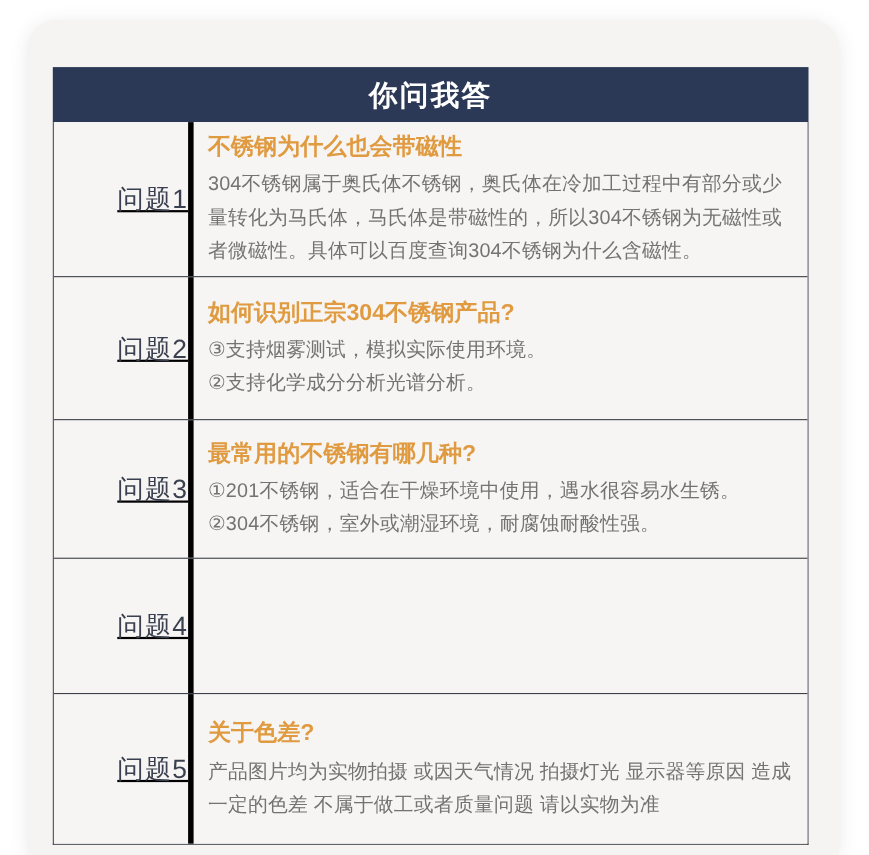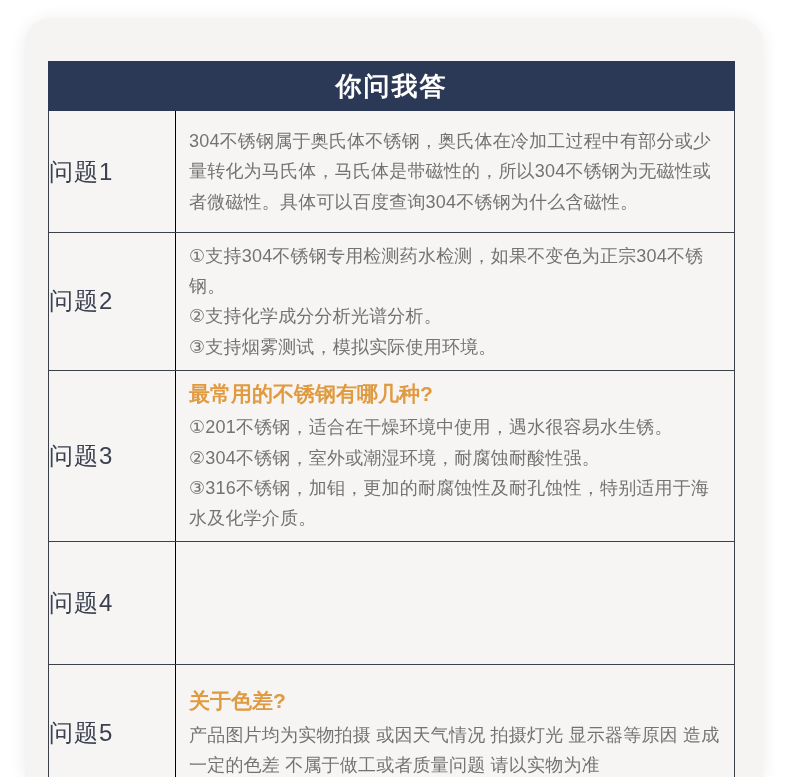--- a/index.html
+++ b/index.html
@@ -49,25 +49,26 @@
   }
   .faq-row {
     display: flex;
     align-items: stretch;
     background: #f6f5f3;
   }
   .faq-row + .faq-row { border-top: 1px solid #3c4048; }
   .q-label-cell {
     width: 127px;
     flex: 0 0 127px;
-    border-right: 1px solid #000000;
+    border-right: 5px solid #000000;
     display: flex;
     align-items: center;
-    justify-content: flex-start;
+    justify-content: flex-end;
     box-sizing: border-box;
+    text-decoration: underline;
   }
   .q-label {
     color: #3a4050;
     font-size: 24px;
     letter-spacing: 1px;
   }
   .a-cell {
     flex: 1 1 auto;
     padding: 8px 10px 8px 13px;
     display: flex;
@@ -106,44 +107,44 @@
         <span class="title">你问我答</span>
       </div>
 
       <div class="faq-body">
 
         <div class="faq-row row-1">
           <div class="q-label-cell">
             <span class="q-label">问题1</span>
           </div>
           <div class="a-cell">
+            <div class="a-title">不锈钢为什么也会带磁性</div>
             <p>304不锈钢属于奥氏体不锈钢，奥氏体在冷加工过程中有部分或少量转化为马氏体，马氏体是带磁性的，所以304不锈钢为无磁性或者微磁性。具体可以百度查询304不锈钢为什么含磁性。</p>
           </div>
         </div>
 
         <div class="faq-row row-2">
           <div class="q-label-cell">
             <span class="q-label">问题2</span>
           </div>
           <div class="a-cell">
-            <p>①支持304不锈钢专用检测药水检测，如果不变色为正宗304不锈钢。</p>
+            <div class="a-title">如何识别正宗304不锈钢产品?</div>
+            <p>③支持烟雾测试，模拟实际使用环境。</p>
             <p>②支持化学成分分析光谱分析。</p>
-            <p>③支持烟雾测试，模拟实际使用环境。</p>
           </div>
         </div>
 
         <div class="faq-row row-3">
           <div class="q-label-cell">
             <span class="q-label">问题3</span>
           </div>
           <div class="a-cell">
             <div class="a-title">最常用的不锈钢有哪几种?</div>
             <p>①201不锈钢，适合在干燥环境中使用，遇水很容易水生锈。</p>
             <p>②304不锈钢，室外或潮湿环境，耐腐蚀耐酸性强。</p>
-            <p>③316不锈钢，加钼，更加的耐腐蚀性及耐孔蚀性，特别适用于海水及化学介质。</p>
           </div>
         </div>
 
         <div class="faq-row row-4">
           <div class="q-label-cell">
             <span class="q-label">问题4</span>
           </div>
         </div>
 
         <div class="faq-row row-5">

